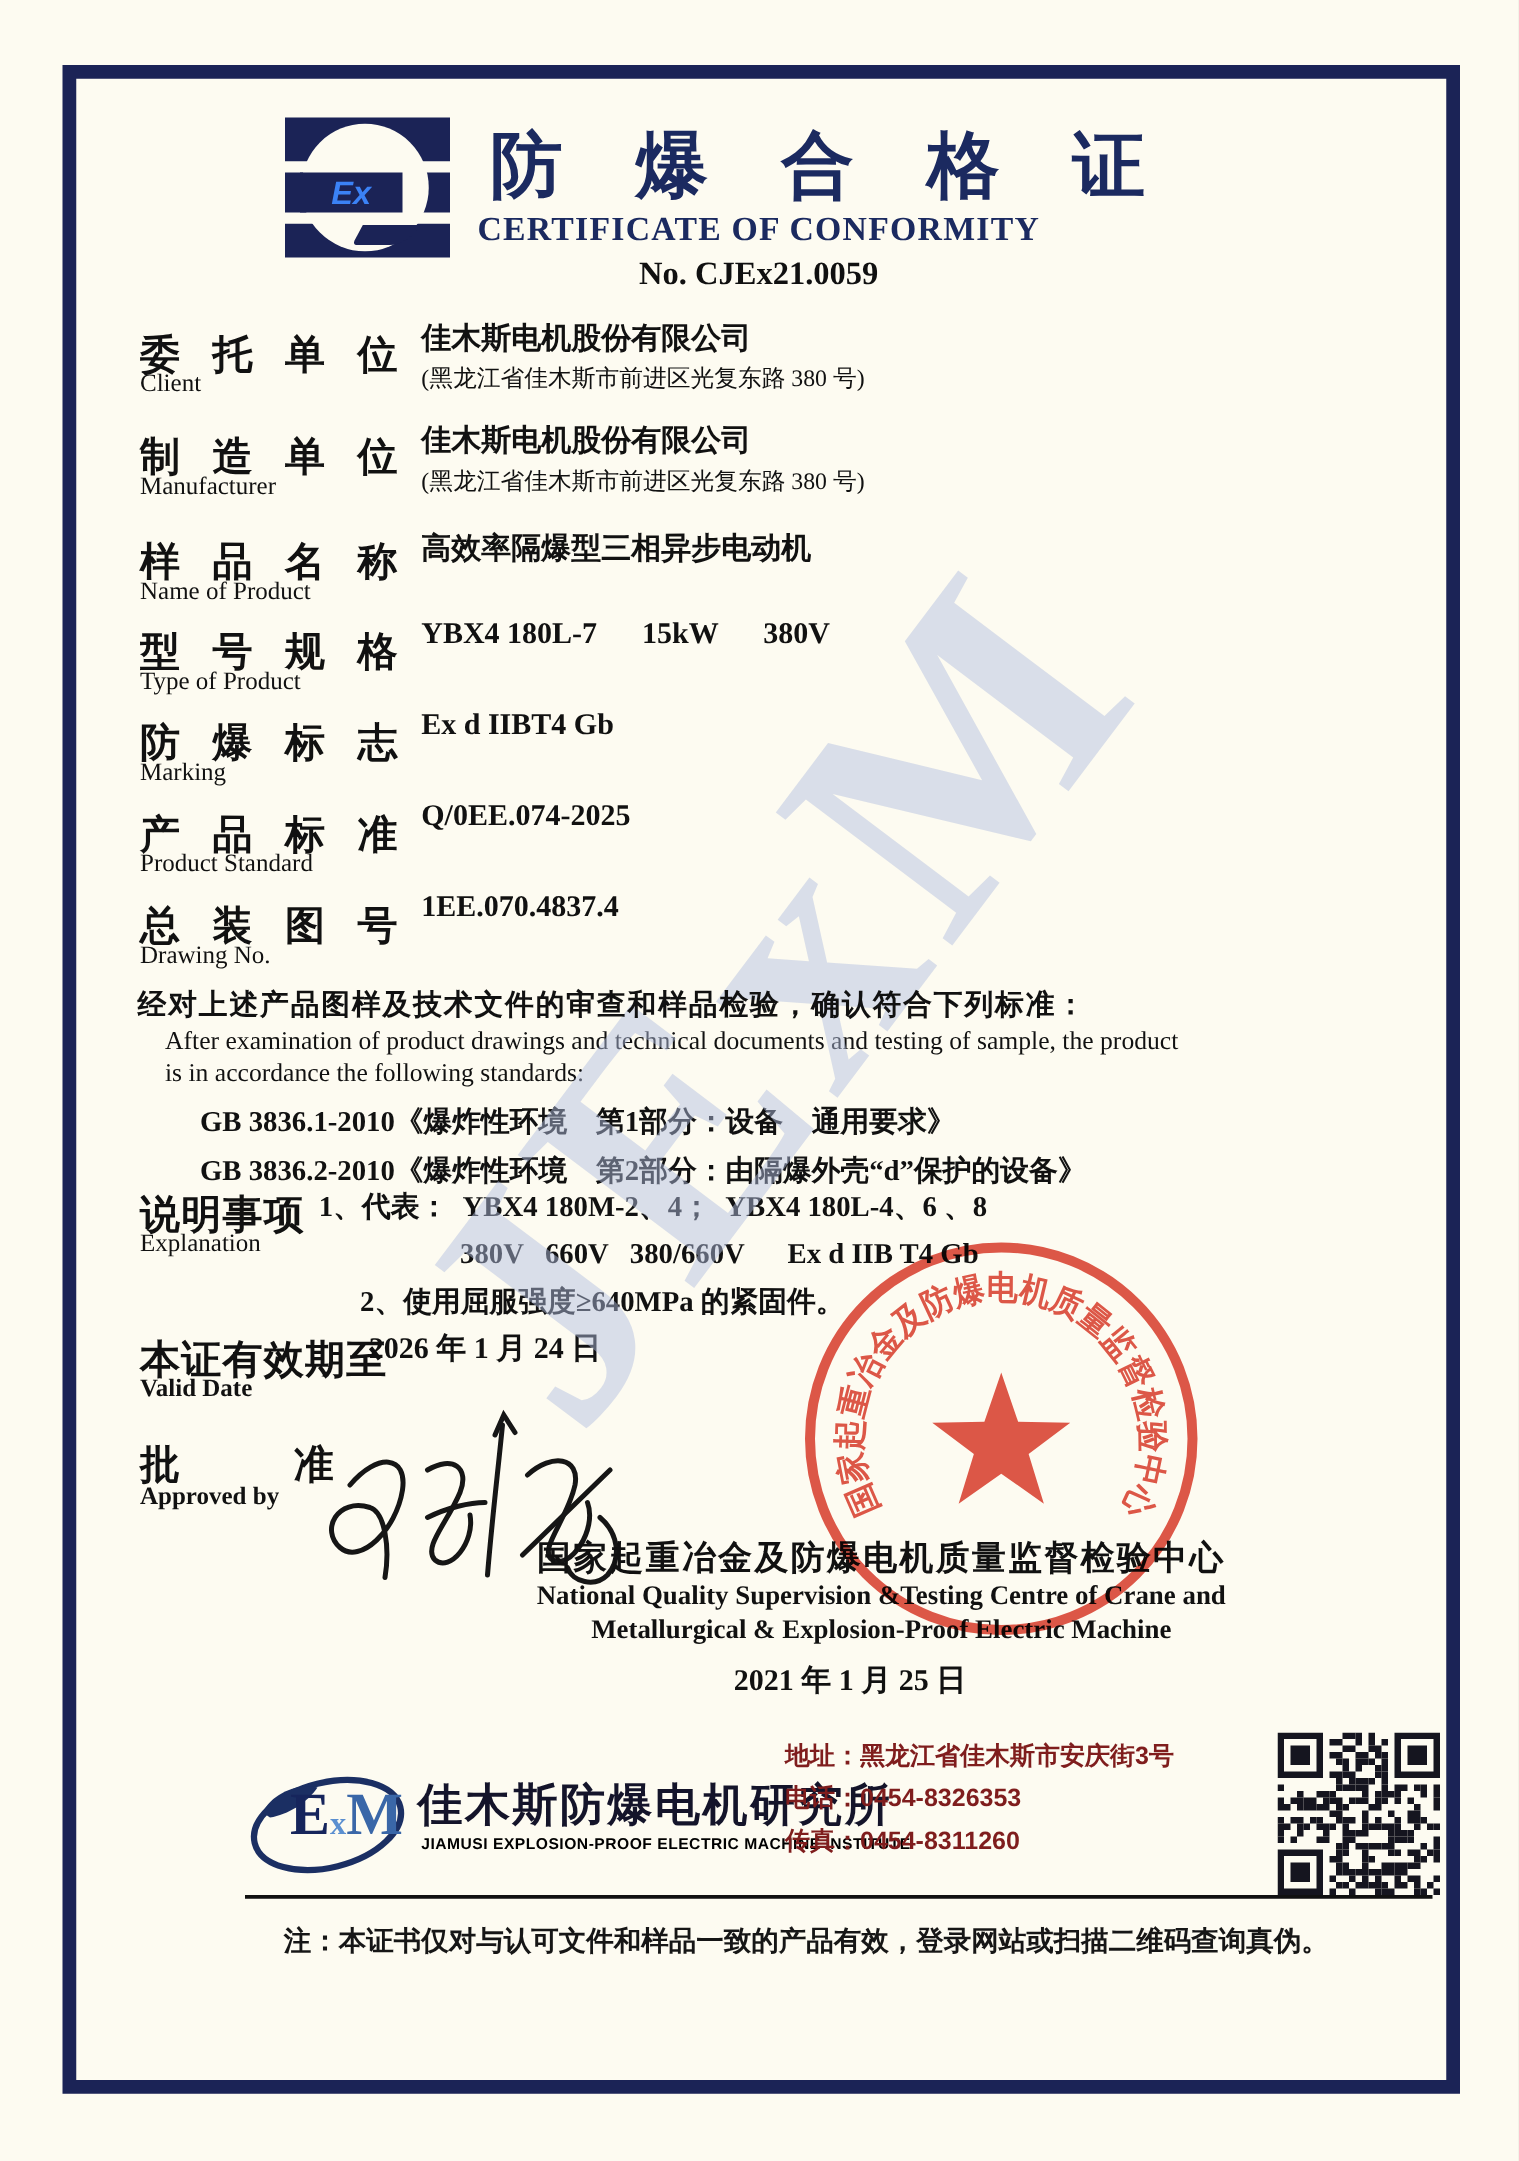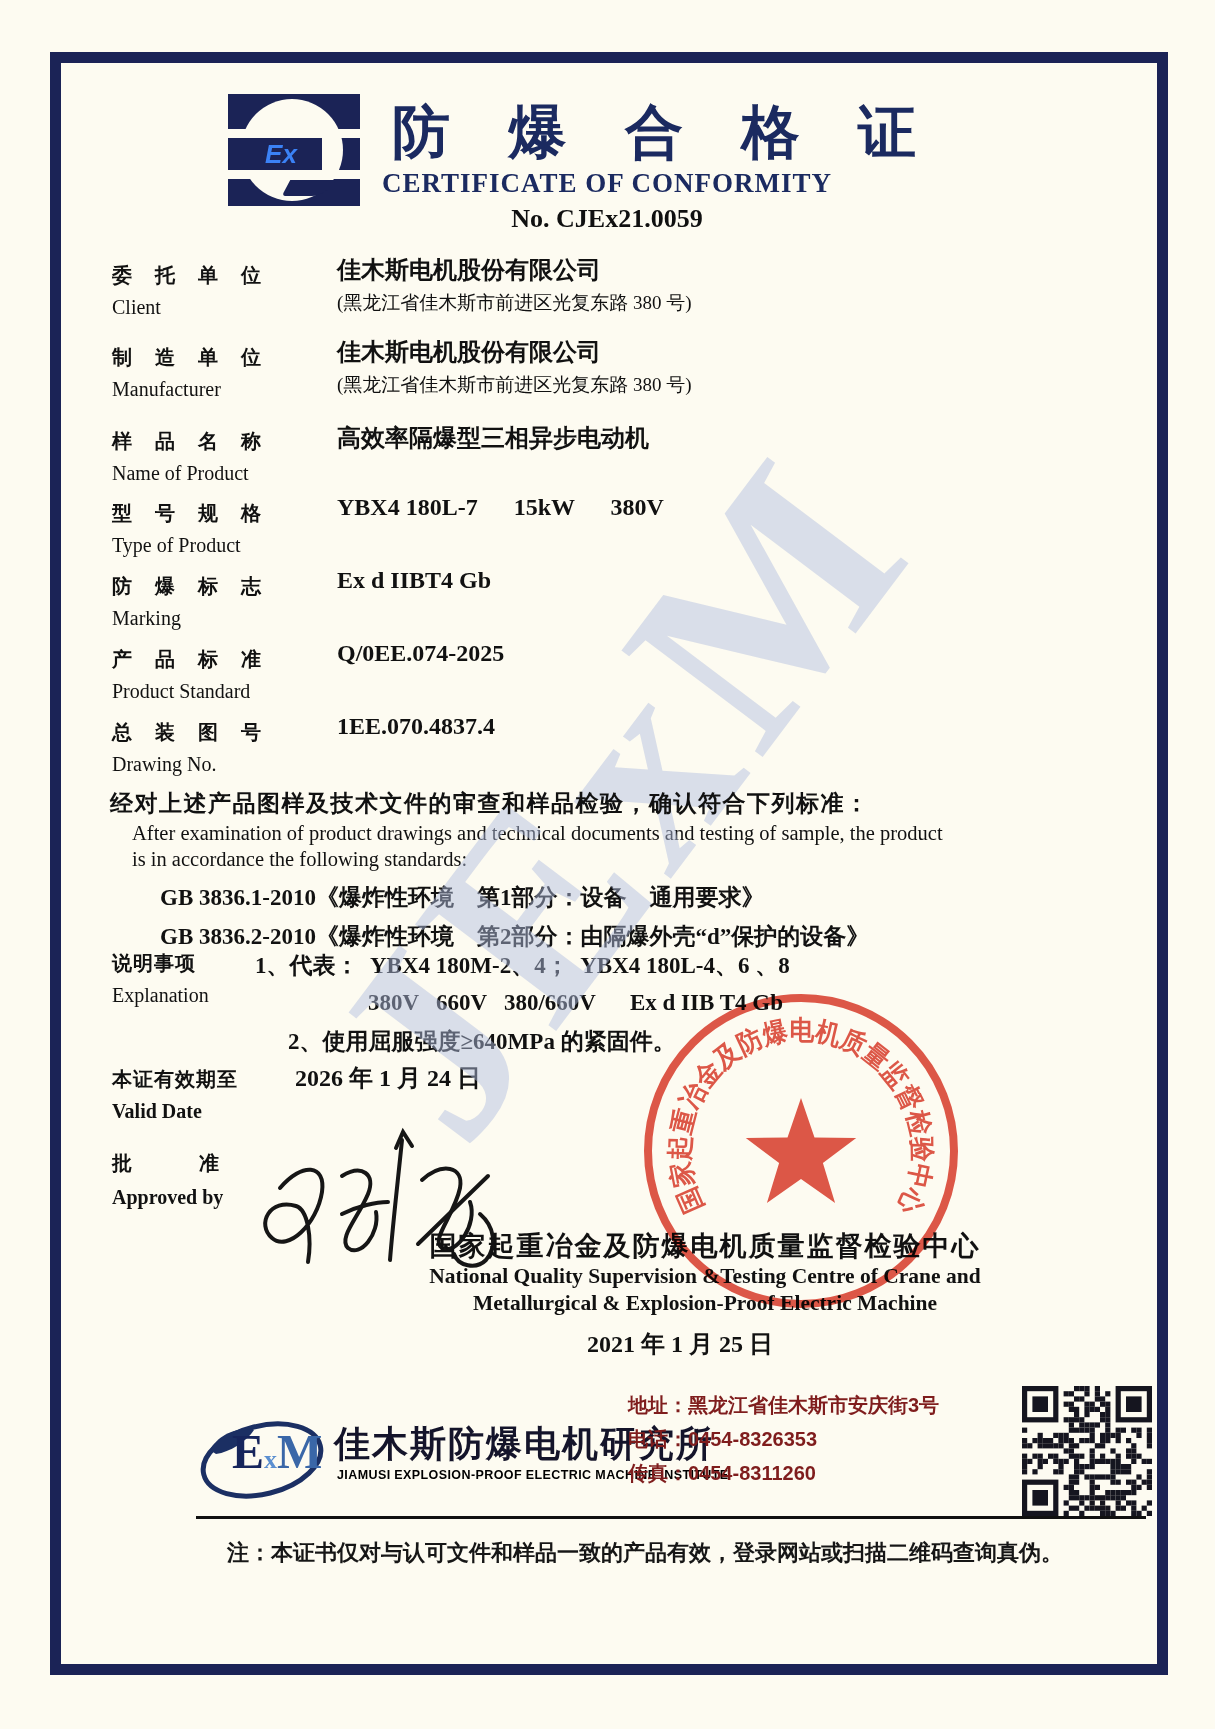--- a/index.html
+++ b/index.html
@@ -20,21 +20,21 @@
                 color:#3b82f6;font-weight:bold;font-style:italic;font-size:26px;display:flex;
                 align-items:center;justify-content:center;font-family:"Liberation Sans",sans-serif;}
   .exlogo .hook{position:absolute;left:58px;top:86px;width:46px;height:16px;background:#1b2356;
                 border-radius:0 0 18px 4px;transform:skewX(-28deg);}
   .title{left:392px;top:94px;width:430px;text-align:center;font-size:58px;font-weight:bold;
          color:#1b2a60;letter-spacing:22px;white-space:nowrap;}
   .subtitle{left:372px;top:168px;width:470px;text-align:center;font-size:27px;font-weight:bold;
             color:#1b2a60;letter-spacing:1px;white-space:nowrap;}
   .certno{left:392px;top:204px;width:430px;text-align:center;font-size:26px;font-weight:bold;color:#101010;}
   
-  .lab-cn{position:absolute;left:112px;font-size:20px;font-weight:bold;letter-spacing:9px;white-space:nowrap;}
+  .lab-cn{position:absolute;left:112px;font-size:32px;font-weight:bold;letter-spacing:9px;white-space:nowrap;}
   .lab-en{position:absolute;left:112px;font-size:20px;white-space:nowrap;}
   .val{position:absolute;left:337px;font-size:24px;font-weight:bold;white-space:pre;}
   .note{position:absolute;left:337px;font-size:19px;white-space:nowrap;}
   .stmt-cn{left:110px;top:788px;font-size:23px;font-weight:bold;letter-spacing:1.5px;white-space:nowrap;}
   .stmt-en{position:absolute;left:98px;font-size:20.5px;white-space:nowrap;margin-left:34px;}
   .std{position:absolute;left:160px;font-size:23px;font-weight:bold;white-space:nowrap;}
   .exp-line{position:absolute;font-size:23px;font-weight:bold;white-space:pre;}
   
   .sig{left:250px;top:1118px;width:270px;height:170px;}
   .stamp{left:636px;top:986px;width:330px;height:330px;opacity:.85;mix-blend-mode:multiply;}

